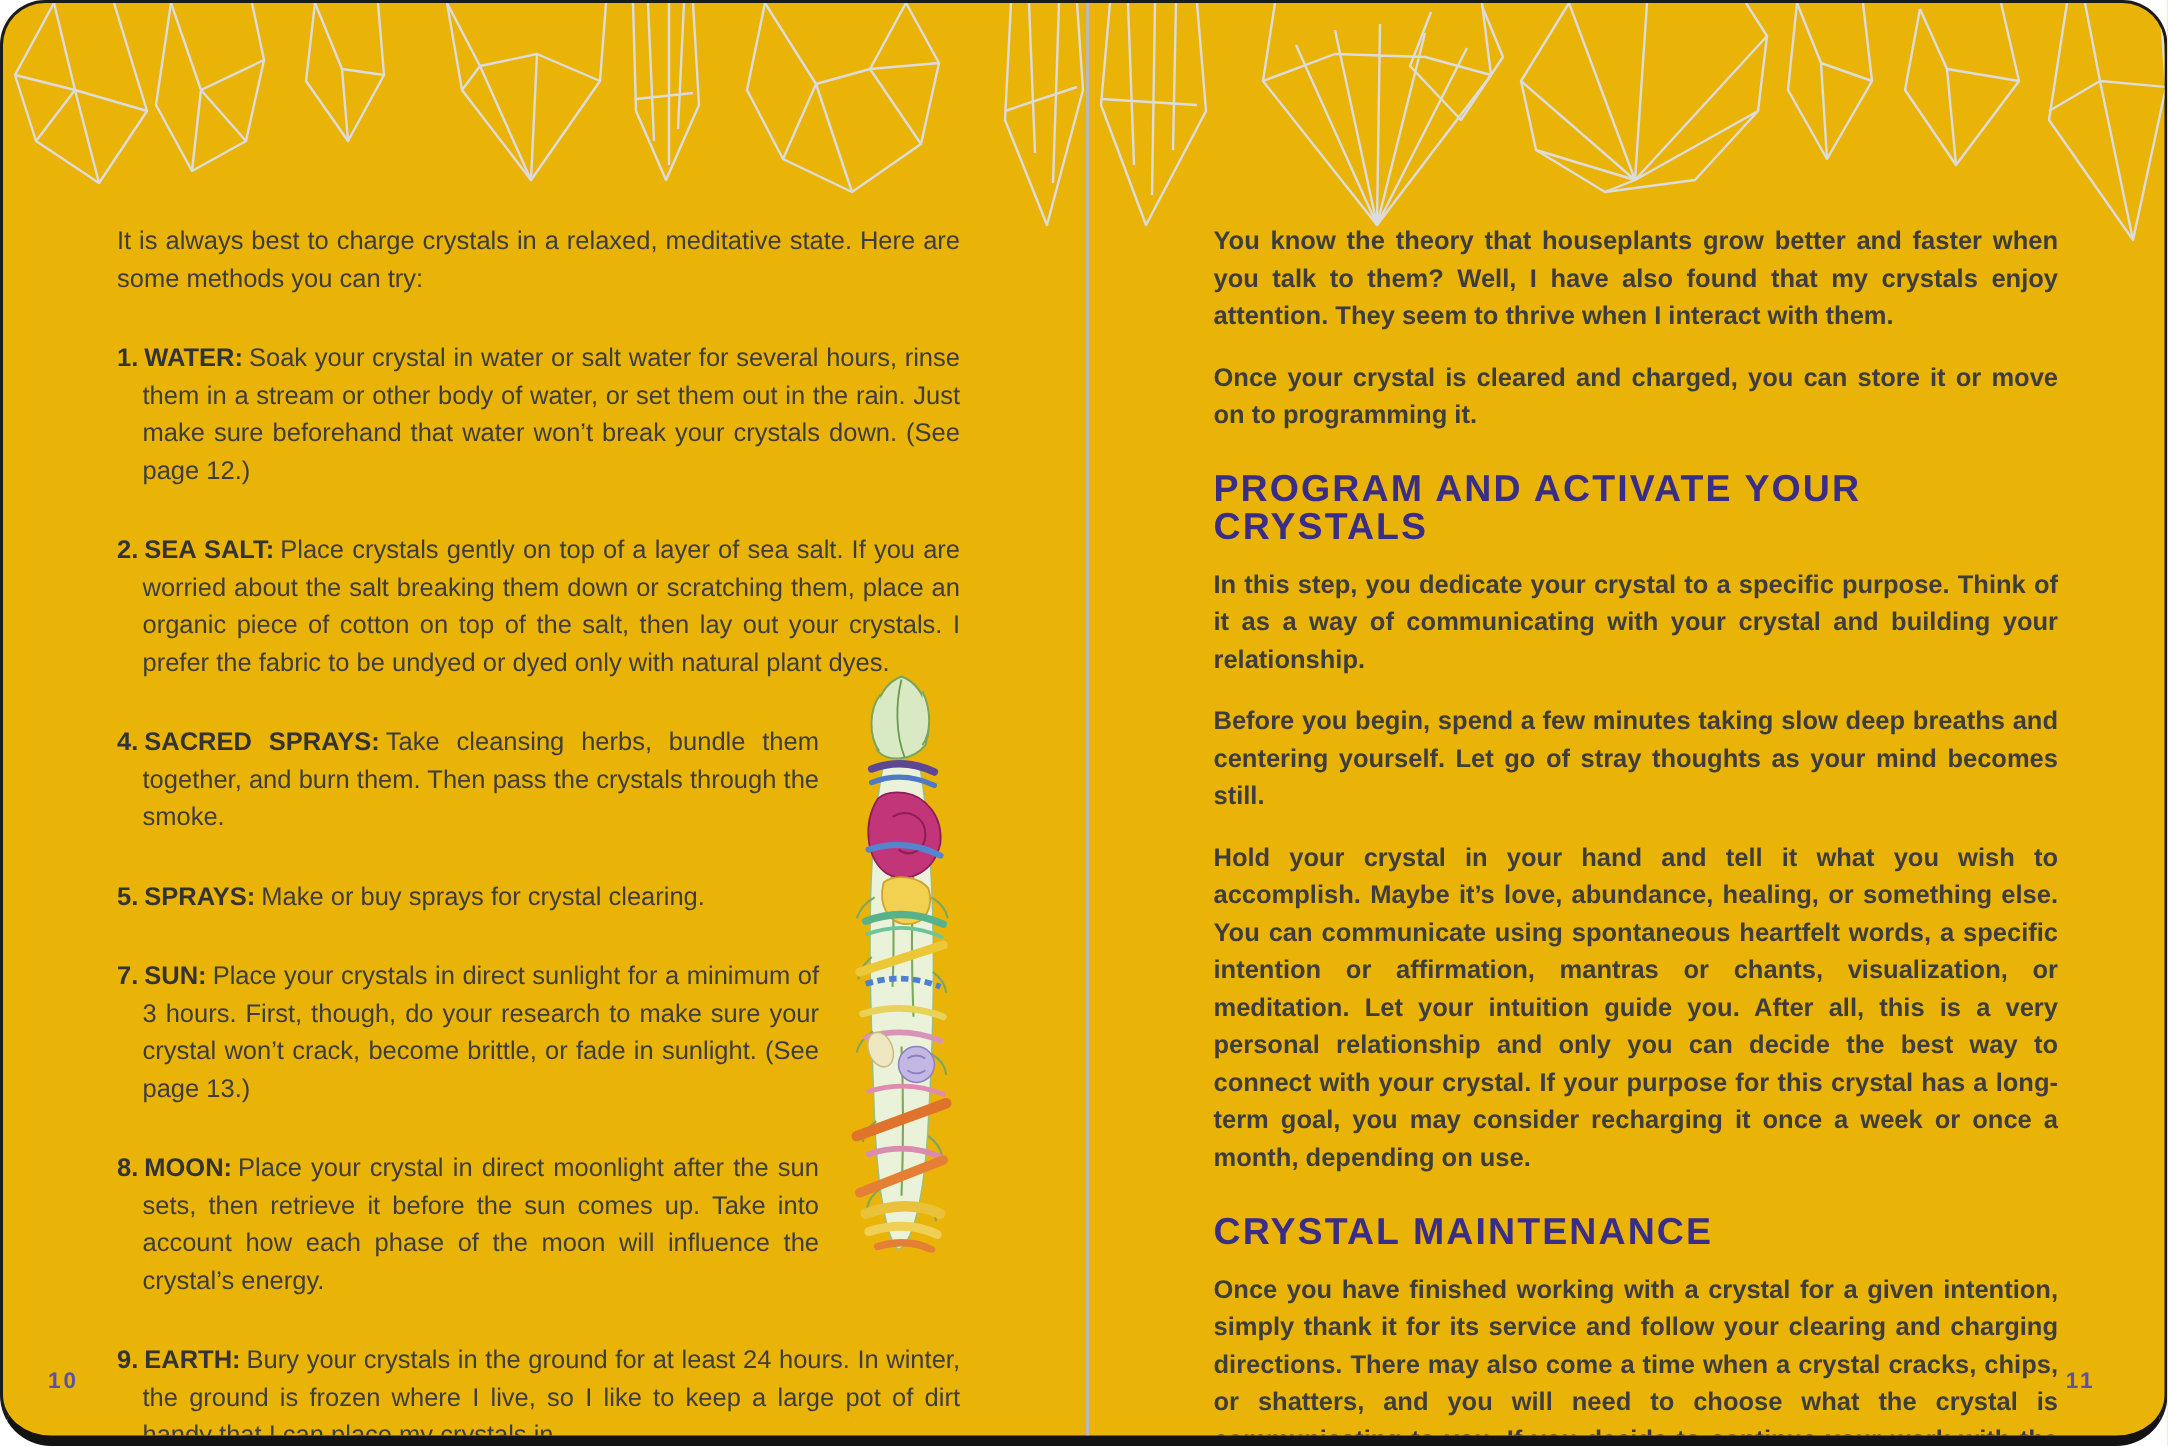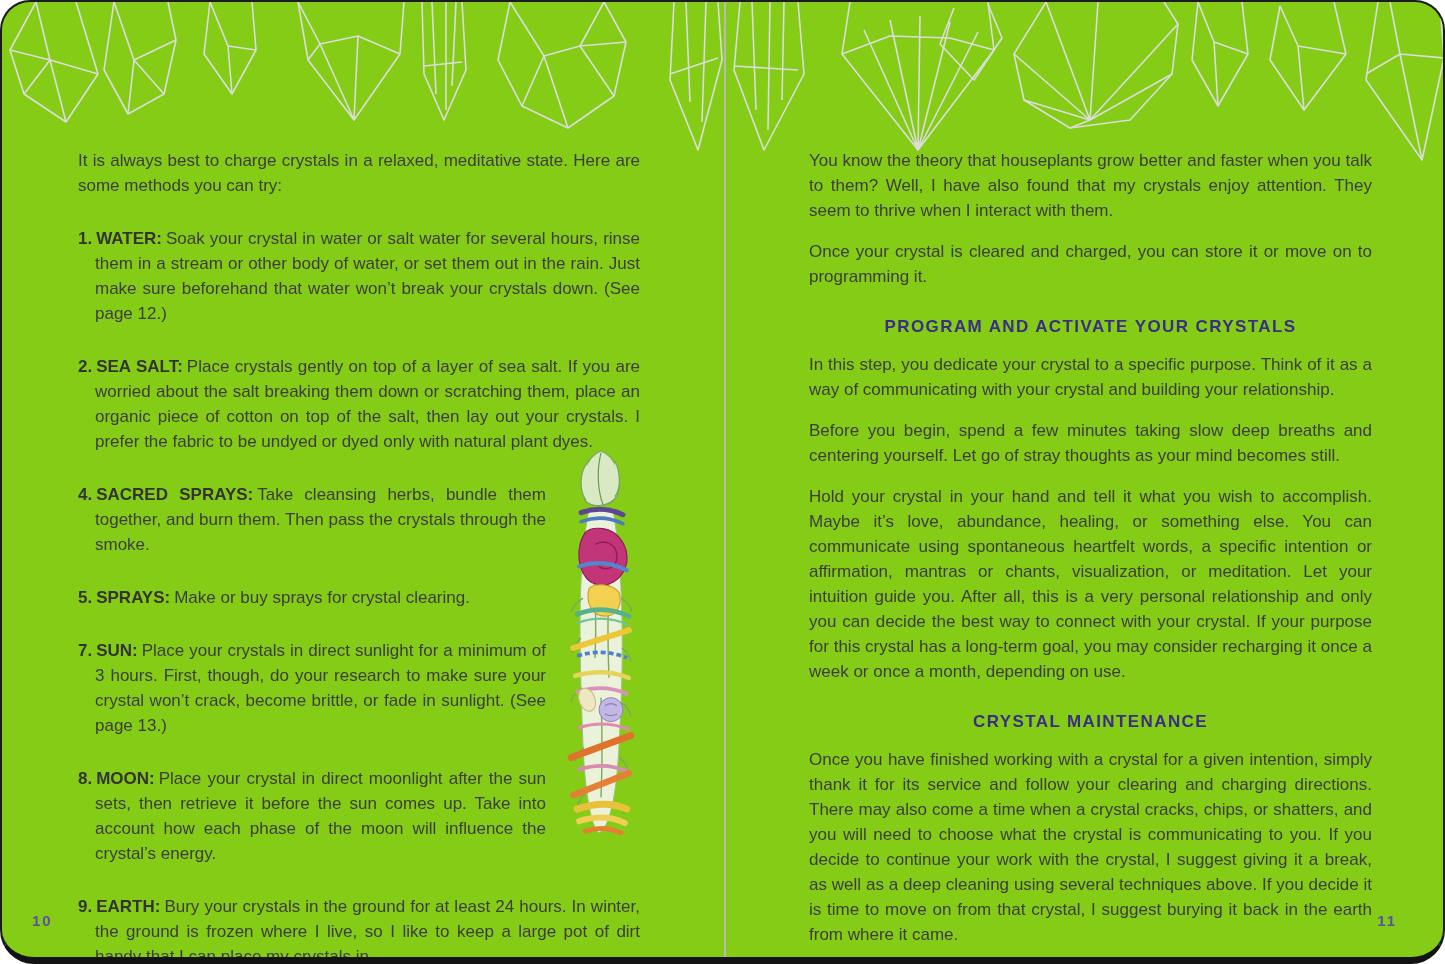--- a/index.html
+++ b/index.html
@@ -1,20 +1,20 @@
 <!DOCTYPE html>
 <html><head>
 <meta charset="utf-8">
 <style>
   html, body { margin: 0; padding: 0; background: #ffffff; }
   .spread {
     position: relative;
     width: 1445px; height: 964px;
     box-sizing: border-box;
-    background: #84cc16;
+    background: #eab308;
     border: 2px solid #1b1b1b;
     border-bottom: 7px solid #131313;
     border-radius: 30px 30px 34px 34px;
     overflow: hidden;
     font-family: "Liberation Sans", sans-serif;
     color: #3d3d3d;
   }
   .crystal-band {
     position: absolute; top: 0; left: 0;
     width: 1445px; height: 165px;
@@ -25,24 +25,24 @@
     width: 2px; background: #b9b9b9;
   }
   .page { position: absolute; top: 146px; font-size: 17px; line-height: 25px; }
   .page-left  { left: 76px;  width: 562px; }
   .page-right { left: 807px; width: 563px; }
   p, .list-item { text-align: justify; margin: 0; }
   .intro { margin-bottom: 21px; }
   .list-item { padding-left: 17px; text-indent: -17px; margin-bottom: 15px; margin-top: 28px; }
   .num { font-weight: 700; color: #333333; margin-right: 4px; }
   .item-label { font-weight: 700; color: #333333; margin-right: 4px; }
-  .para { margin-bottom: 16px; }
+  .para { margin-bottom: 16px; font-weight: bold; }
   .section-heading {
-    font-size: 17px; font-weight: 700; letter-spacing: 1.4px;
-    color: #3a2d85; margin: 25px 0 13px 0; text-align: center;
+    font-size: 25px; font-weight: 700; letter-spacing: 1.4px;
+    color: #3a2d85; margin: 25px 0 13px 0; text-align: left;
   }
   .first-para { margin-top: 0; }
   .smudge-wrap {
     float: right; width: 88px; height: 386px;
     margin: -20px -6px 6px 12px;
   }
   .page-number {
     position: absolute; bottom: 28px;
     font-size: 15px; font-weight: 700; letter-spacing: 2px; color: #5c51a4;
   }

